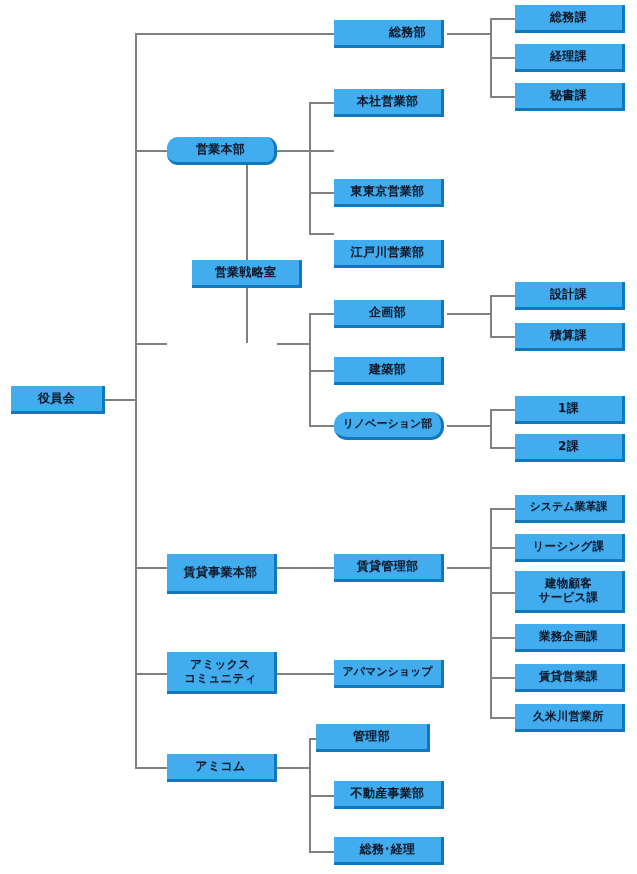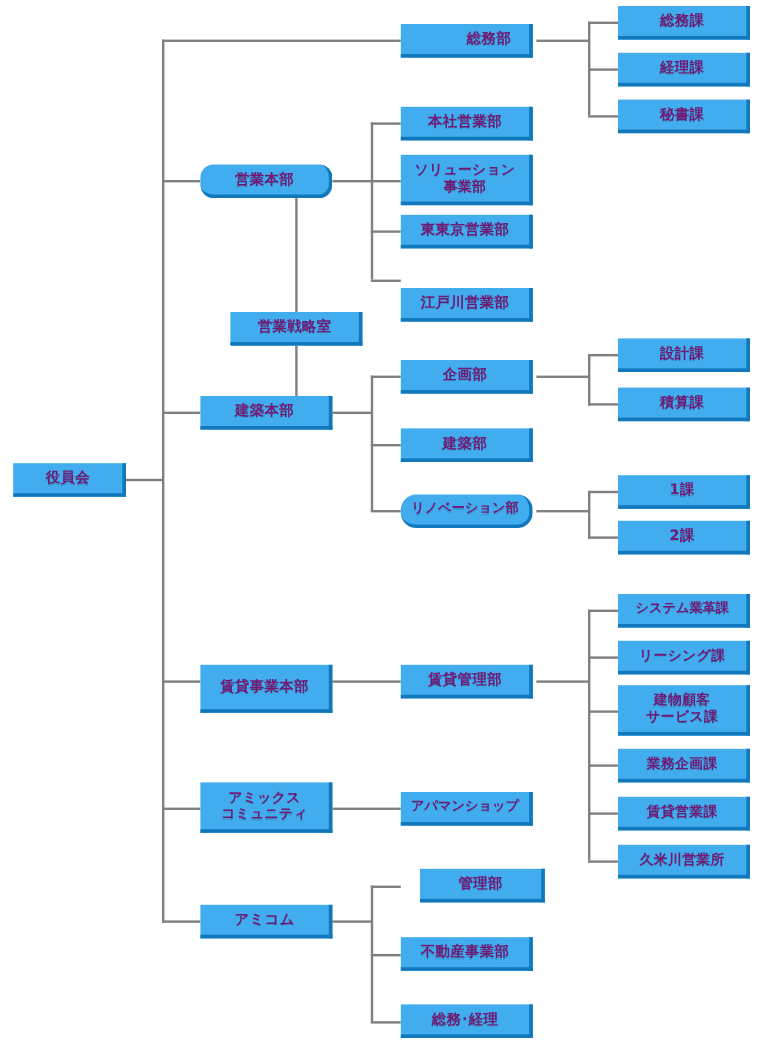--- a/index.html
+++ b/index.html
@@ -26,21 +26,21 @@
   .ln.h { height: 2px; }
   .ln.v { width: 2px; }
 
   
   .node {
     position: absolute;
     box-sizing: border-box;
     background: #41ADEE;
     border-bottom: 3px solid #1278BE;
     border-right: 3px solid #1278BE;
-    color: #701a75;
+    color: #0f172a;
     font-weight: bold;
     font-size: 12px;
     line-height: 1.18;
     letter-spacing: 0.3px;
     display: flex;
     align-items: center;
     justify-content: center;
     text-align: center;
     white-space: pre-line;
     text-shadow: 0 1px 0 rgba(0,0,0,0.12);
@@ -119,40 +119,37 @@
   <div class="ln v" style="left:309px; top:738px; height:114px;"></div>
   <div class="ln h" style="left:309px; top:738px; width:25px;"></div>
   <div class="ln h" style="left:309px; top:795px; width:25px;"></div>
   <div class="ln h" style="left:309px; top:851px; width:25px;"></div>
 
   <div class="node" style="left:11px; top:386px; width:94px; height:28px;">役員会</div>
 
   <div class="node" style="left:334px; top:20px; width:110px; height:28px;padding-left:40px;">総務部</div>
   <div class="node" style="left:167px; top:137px; width:110px; height:28px;border-radius:11px;">営業本部</div>
   <div class="node" style="left:192px; top:260px; width:110px; height:28px;">営業戦略室</div>
-  <div class="node" style="left:167px; top:330px; width:110px; height:28px;">建築本部</div>
   <div class="node" style="left:167px; top:554px; width:110px; height:40px;">賃貸事業本部</div>
   <div class="node small" style="left:167px; top:652px; width:110px; height:42px;">アミックス
 コミュニティ</div>
   <div class="node" style="left:167px; top:754px; width:110px; height:28px;">アミコム</div>
 
   <div class="node" style="left:334px; top:89px; width:110px; height:28px;">本社営業部</div>
-  <div class="node small" style="left:334px; top:129px; width:110px; height:42px;">ソリューション
-事業部</div>
   <div class="node" style="left:334px; top:179px; width:110px; height:28px;">東東京営業部</div>
   <div class="node" style="left:334px; top:220px; width:110px; height:28px;margin-top:20px;">江戸川営業部</div>
 
   <div class="node" style="left:334px; top:300px; width:110px; height:28px;">企画部</div>
   <div class="node" style="left:334px; top:357px; width:110px; height:28px;">建築部</div>
   <div class="node tiny" style="left:334px; top:412px; width:110px; height:28px;border-radius:13px;">リノベーション部</div>
 
   <div class="node" style="left:334px; top:554px; width:110px; height:28px;">賃貸管理部</div>
   <div class="node tiny" style="left:334px; top:660px; width:110px; height:28px;">アパマンショップ</div>
 
-  <div class="node" style="left:350px; top:724px; width:104px; height:28px;">管理部</div>
+  <div class="node" style="left:316px; top:724px; width:114px; height:28px;">管理部</div>
   <div class="node" style="left:334px; top:781px; width:110px; height:28px;">不動産事業部</div>
   <div class="node" style="left:334px; top:837px; width:110px; height:28px;">総務･経理</div>
 
   <div class="node" style="left:515px; top:5px; width:110px; height:28px;">総務課</div>
   <div class="node" style="left:515px; top:44px; width:110px; height:28px;">経理課</div>
   <div class="node" style="left:515px; top:83px; width:110px; height:28px;">秘書課</div>
 
   <div class="node" style="left:515px; top:282px; width:110px; height:28px;">設計課</div>
   <div class="node" style="left:515px; top:323px; width:110px; height:28px;">積算課</div>
 

